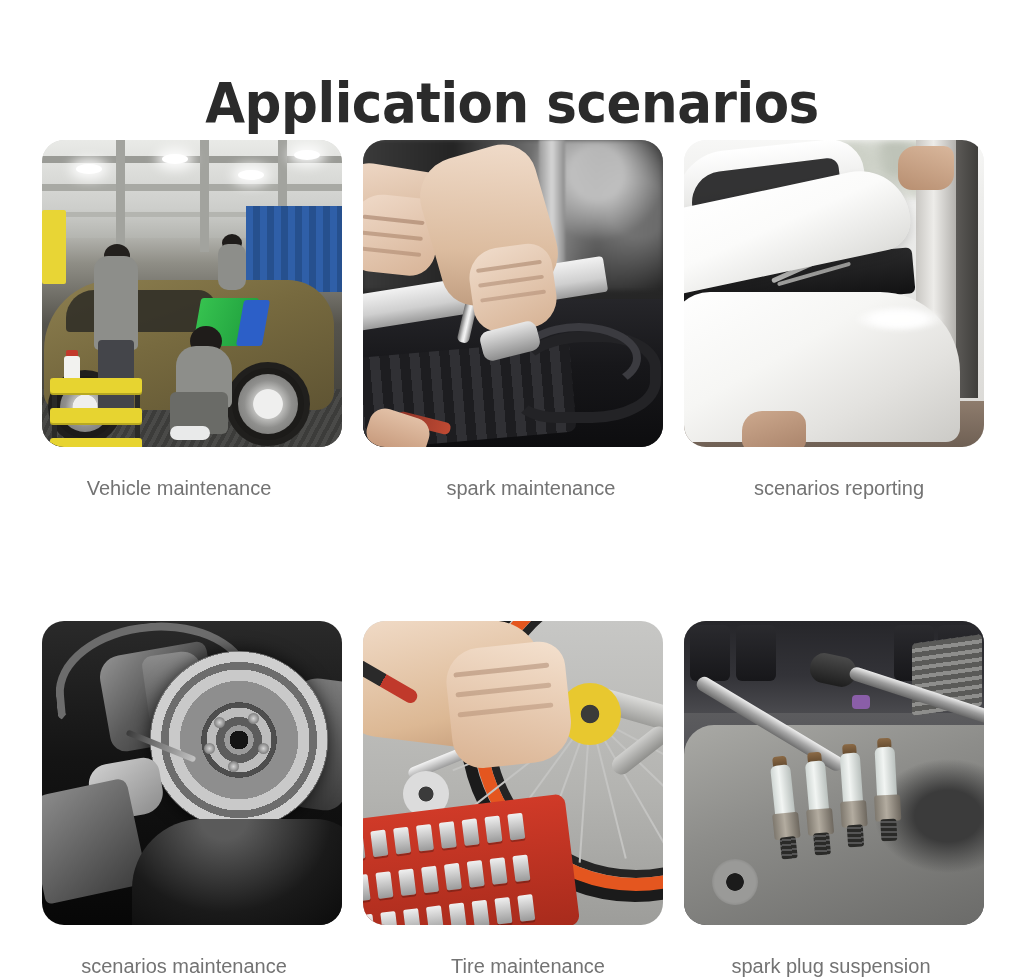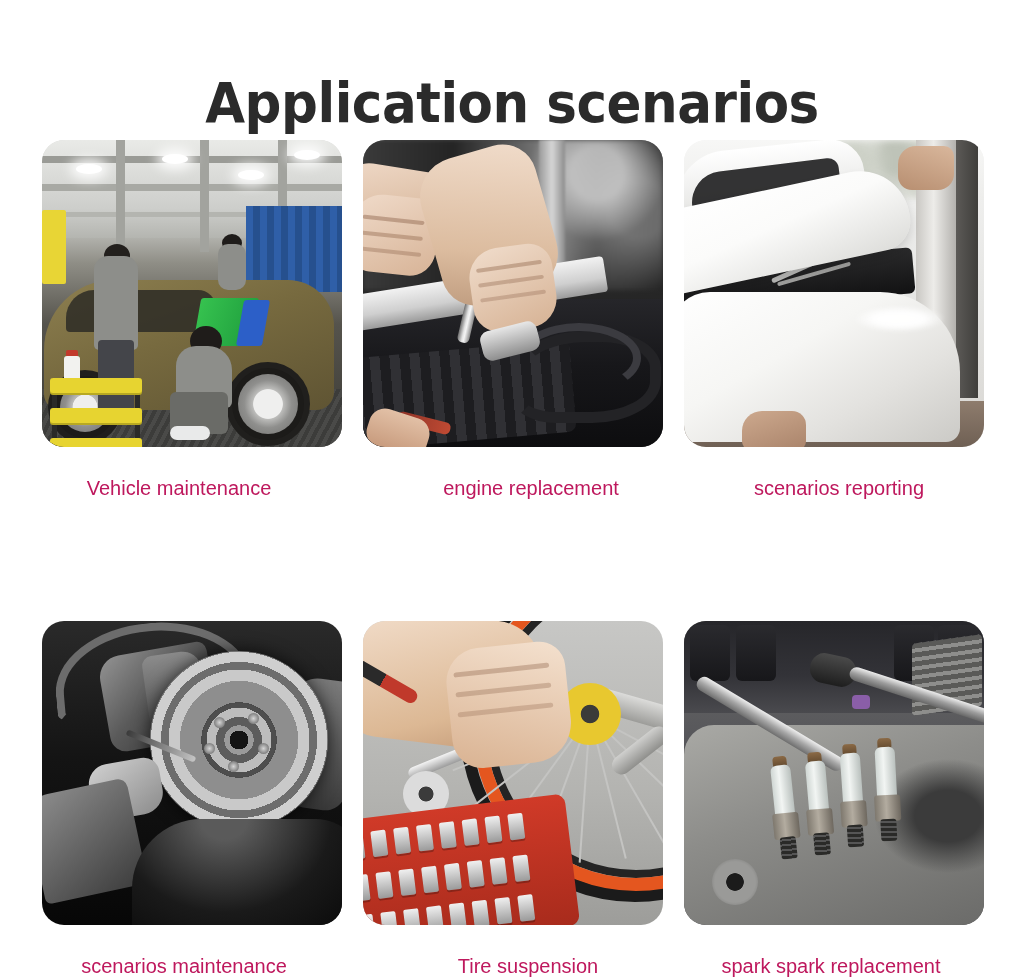--- a/index.html
+++ b/index.html
@@ -57,21 +57,21 @@
     position: relative;
     background: #cfcfcf;
   }
   .row-2 .thumb { height: 304px; }
 
   .caption {
     margin-top: 29px;
     font-family: "Liberation Sans", sans-serif;
     font-size: 20px;
     line-height: 24px;
-    color: #be185d;
+    color: #737373;
     text-align: center;
     white-space: nowrap;
   }
   .cap-a { text-align: center; transform: translateX(-13px); }
   .cap-b { text-align: center; transform: translateX(18px); }
   .cap-c { text-align: center; transform: translateX(5px); }
   .cap-d { text-align: center; transform: translateX(-8px); }
   .cap-e { text-align: center; transform: translateX(15px); }
   .cap-f { text-align: center; transform: translateX(-3px); }
 
@@ -588,21 +588,21 @@
         <div class="arm-l"></div>
         <div class="fist"></div>
         <div class="rhead"></div>
         <div class="ratchet"></div>
         <div class="arm-r"></div>
         <div class="hand-r"></div>
         <div class="socket"></div>
         <div class="redtool"></div>
         <div class="thumb2"></div>
       </div>
-      <div class="caption cap-b">engine replacement</div>
+      <div class="caption cap-b">spark maintenance</div>
     </div>
 
     <div class="cell">
       <div class="thumb ph3">
         <div class="sky"></div>
         <div class="treeblur"></div>
         <div class="ground"></div>
         <div class="pole"></div>
         <div class="pole2"></div>
         <div class="roof"></div>
@@ -690,21 +690,21 @@
               <span></span>
               <span></span>
               <span></span>
               <span></span>
               <span></span>
               <span></span>
               <span></span>
           </div>
         </div>
       </div>
-      <div class="caption cap-e">Tire suspension</div>
+      <div class="caption cap-e">Tire maintenance</div>
     </div>
 
     <div class="cell">
       <div class="thumb ph6">
         <div class="topdark"></div>
         <div class="coil c1"></div>
         <div class="coil c2"></div>
         <div class="coil c3"></div>
         <div class="coil c4"></div>
         <div class="fins"></div>
@@ -733,16 +733,16 @@
           <div class="hex"></div>
           <div class="thread"></div>
         </div>
         <div class="plug p4">
           <div class="tipn"></div>
           <div class="ceramic"></div>
           <div class="hex"></div>
           <div class="thread"></div>
         </div>
       </div>
-      <div class="caption cap-f">spark spark replacement</div>
+      <div class="caption cap-f">spark plug suspension</div>
     </div>
   </div>
 </div>
 
 </body></html>

